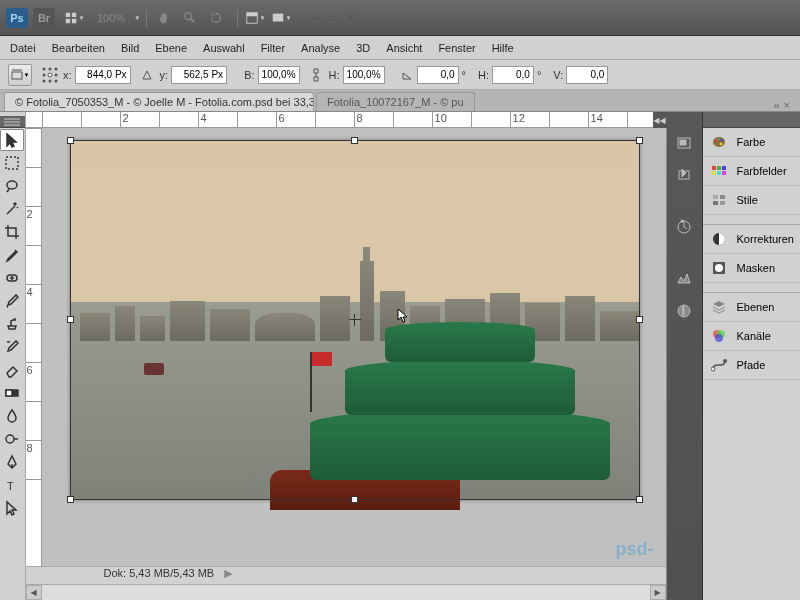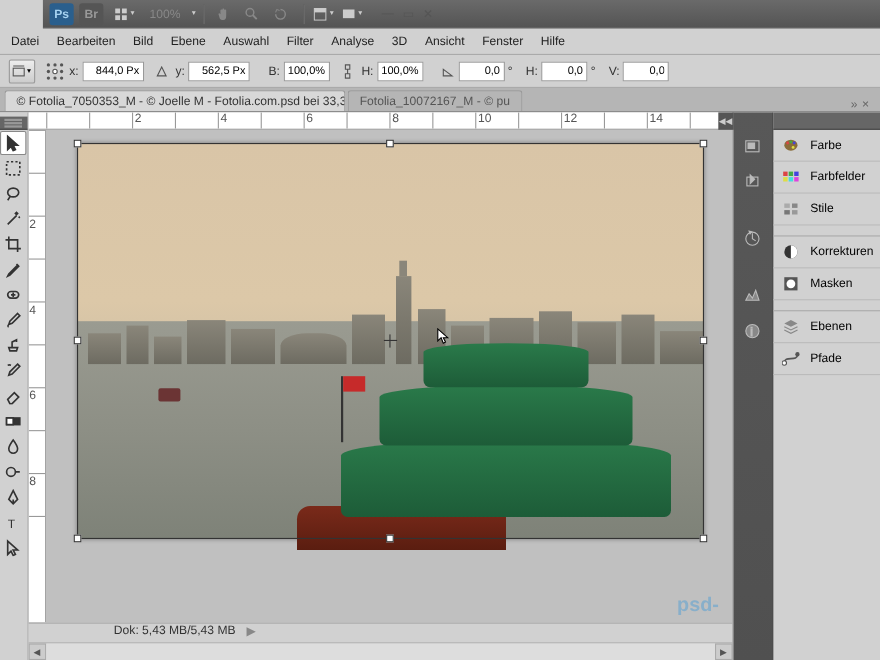--- a/index.html
+++ b/index.html
@@ -1,20 +1,20 @@
 <!DOCTYPE html>
 <html><head>
 <meta charset="utf-8">
 <style>
 * { box-sizing: border-box; margin: 0; padding: 0; font-family: Tahoma, Arial, sans-serif; font-size: 11px; }
 body { width: 800px; height: 600px; overflow: hidden; background: #d1d1d1; }
 .container { display: flex; flex-direction: column; height: 100%; }
 
 
-.app-bar { height: 26px; background: linear-gradient(#6a6a6a,#545454); display: flex; align-items: center; padding: 0 6px; border-bottom: 1px solid #333; margin-left: 39px; }
+.app-bar { height: 36px; background: linear-gradient(#6a6a6a,#545454); display: flex; align-items: center; padding: 0 6px; border-bottom: 1px solid #333; }
 .ps-logo { width: 22px; height: 20px; background: #2a5f8d; border-radius: 3px; color: #a7d4f2; font-weight: bold; font-size: 11px; display: flex; align-items: center; justify-content: center; margin-right: 5px; }
 .br-logo { width: 22px; height: 20px; background: #555; border-radius: 3px; color: #999; font-weight: bold; font-size: 11px; display: flex; align-items: center; justify-content: center; margin-right: 8px; }
 .app-tool { width: 22px; height: 20px; display: flex; align-items: center; justify-content: center; color: #ccc; margin-right: 4px; border-radius: 2px; }
 .app-tool svg { width: 14px; height: 14px; }
 .dropdown-arrow { font-size: 6px; color: #ccc; margin-left: 1px; }
 .zoom-pct { color: #888; margin: 0 8px; }
 .vdiv { width: 1px; height: 18px; background: #444; margin: 0 6px; border-right: 1px solid #777; }
 .workspace-label { margin-left: auto; color: #333; background: linear-gradient(#e5e5e5,#c8c8c8); padding: 4px 10px; border: 1px solid #888; border-radius: 3px; display:flex; align-items:center; gap:6px;}
 .win-controls { display: flex; gap: 8px; color: #555; margin-left: 12px; }
 
@@ -548,20 +548,30 @@
                 <path d="M8 2l6 3-6 3-6-3z" fill="#888"></path>
                 <path d="M2 8l6 3 6-3" fill="none" stroke="#888"></path>
                 <path d="M2 11l6 3 6-3" fill="none" stroke="#888"></path>
               </svg>
             </div>
             <span>Ebenen</span>
           </div>
         <div class="panel-item">
             <div class="pi-icon">
               <svg viewBox="0 0 16 16">
+                <circle cx="6" cy="6" r="4" fill="#d44" opacity="0.7"></circle>
+                <circle cx="10" cy="6" r="4" fill="#4d4" opacity="0.7"></circle>
+                <circle cx="8" cy="10" r="4" fill="#44d" opacity="0.7"></circle>
+              </svg>
+            </div>
+            <span>Kanäle</span>
+          </div>
+        <div class="panel-item">
+            <div class="pi-icon">
+              <svg viewBox="0 0 16 16">
                 <path d="M2 12C2 4 14 12 14 4" fill="none" stroke="#555" stroke-width="1.5"></path>
                 <circle cx="2" cy="12" r="2" fill="#fff" stroke="#555"></circle>
                 <circle cx="14" cy="4" r="2" fill="#555"></circle>
               </svg>
             </div>
             <span>Pfade</span>
           </div>
       </div>
     </div>
   </div>

